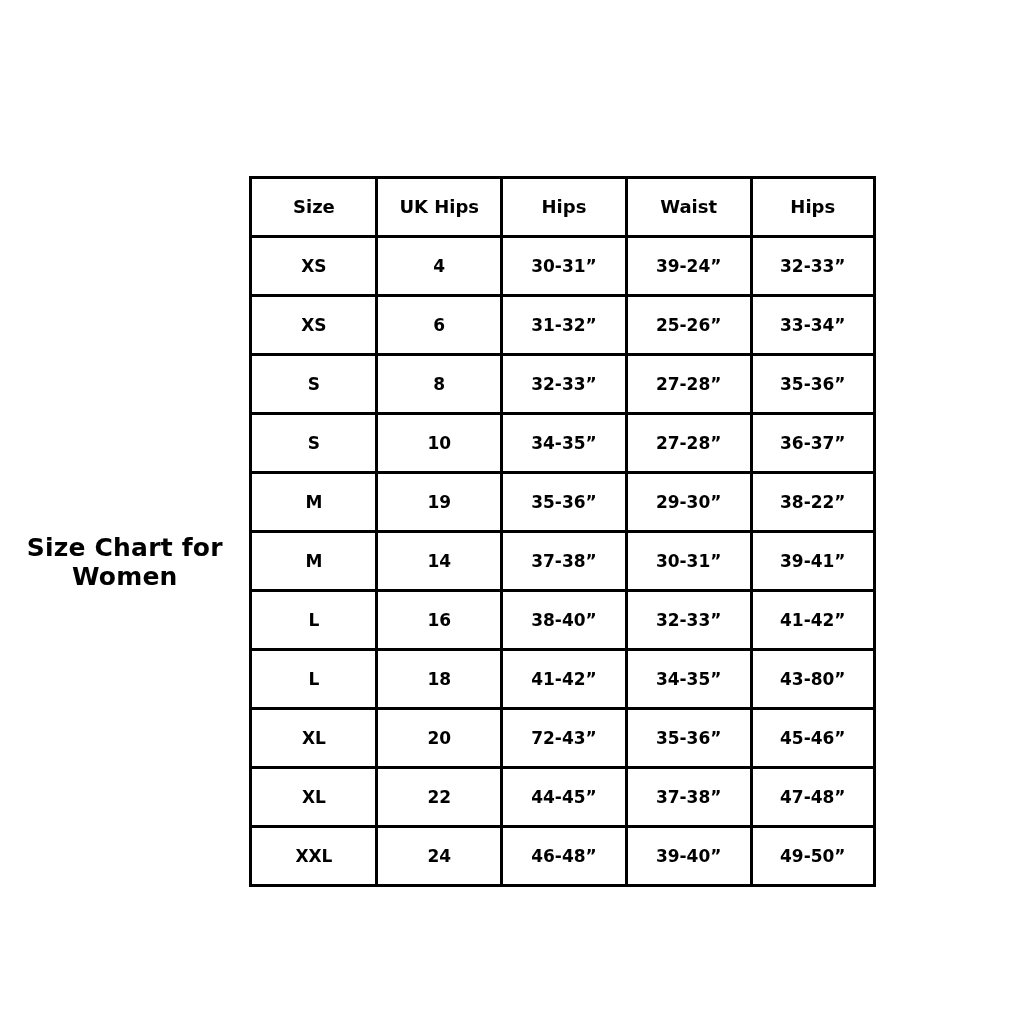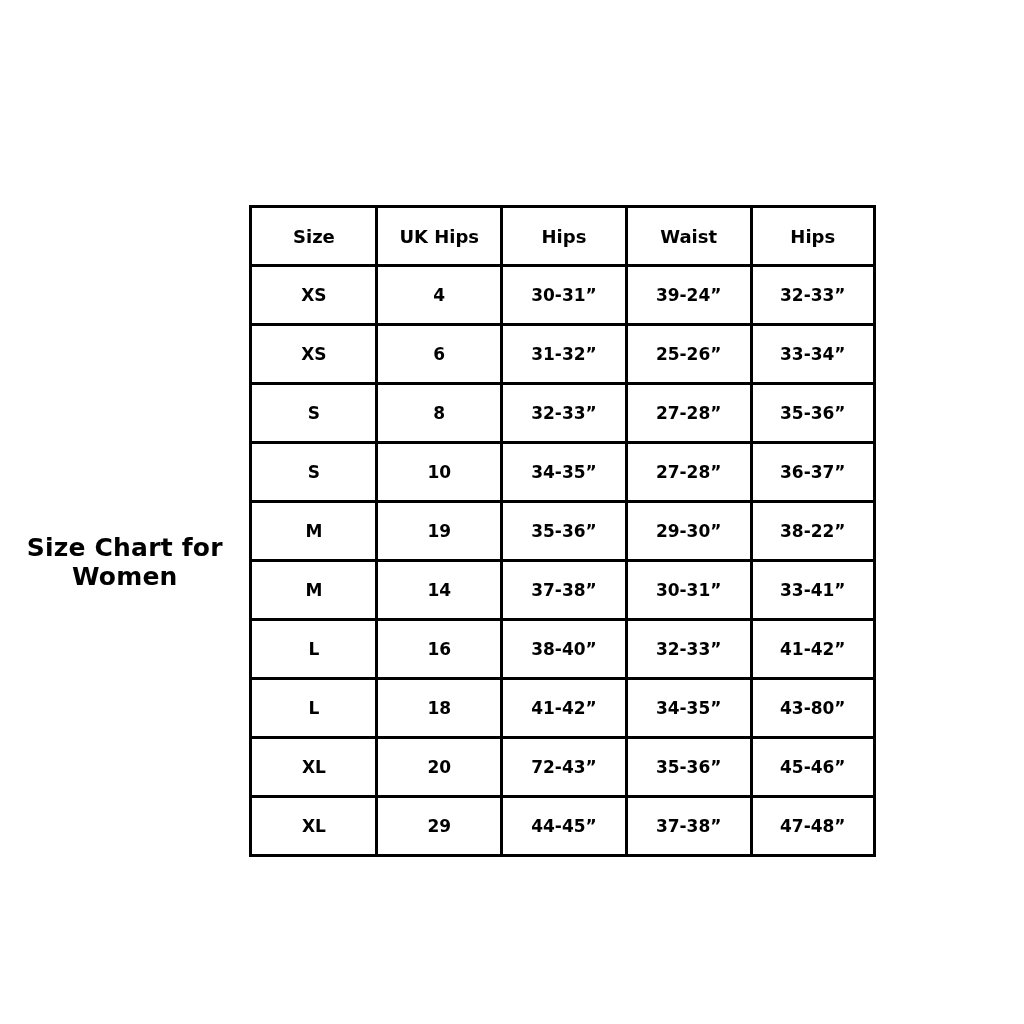--- a/index.html
+++ b/index.html
@@ -118,21 +118,21 @@
           <td>19</td>
           <td>35-36”</td>
           <td>29-30”</td>
           <td>38-22”</td>
         </tr>
         <tr>
           <td>M</td>
           <td>14</td>
           <td>37-38”</td>
           <td>30-31”</td>
-          <td>33-41”</td>
+          <td>39-41”</td>
         </tr>
         <tr>
           <td>L</td>
           <td>16</td>
           <td>38-40”</td>
           <td>32-33”</td>
           <td>41-42”</td>
         </tr>
         <tr>
           <td>L</td>
@@ -143,22 +143,29 @@
         </tr>
         <tr>
           <td>XL</td>
           <td>20</td>
           <td>72-43”</td>
           <td>35-36”</td>
           <td>45-46”</td>
         </tr>
         <tr>
           <td>XL</td>
-          <td>29</td>
+          <td>22</td>
           <td>44-45”</td>
           <td>37-38”</td>
           <td>47-48”</td>
+        </tr>
+        <tr>
+          <td>XXL</td>
+          <td>24</td>
+          <td>46-48”</td>
+          <td>39-40”</td>
+          <td>49-50”</td>
         </tr>
       </tbody>
     </table>
   </div>
 
 </div>
 
 </body></html>

